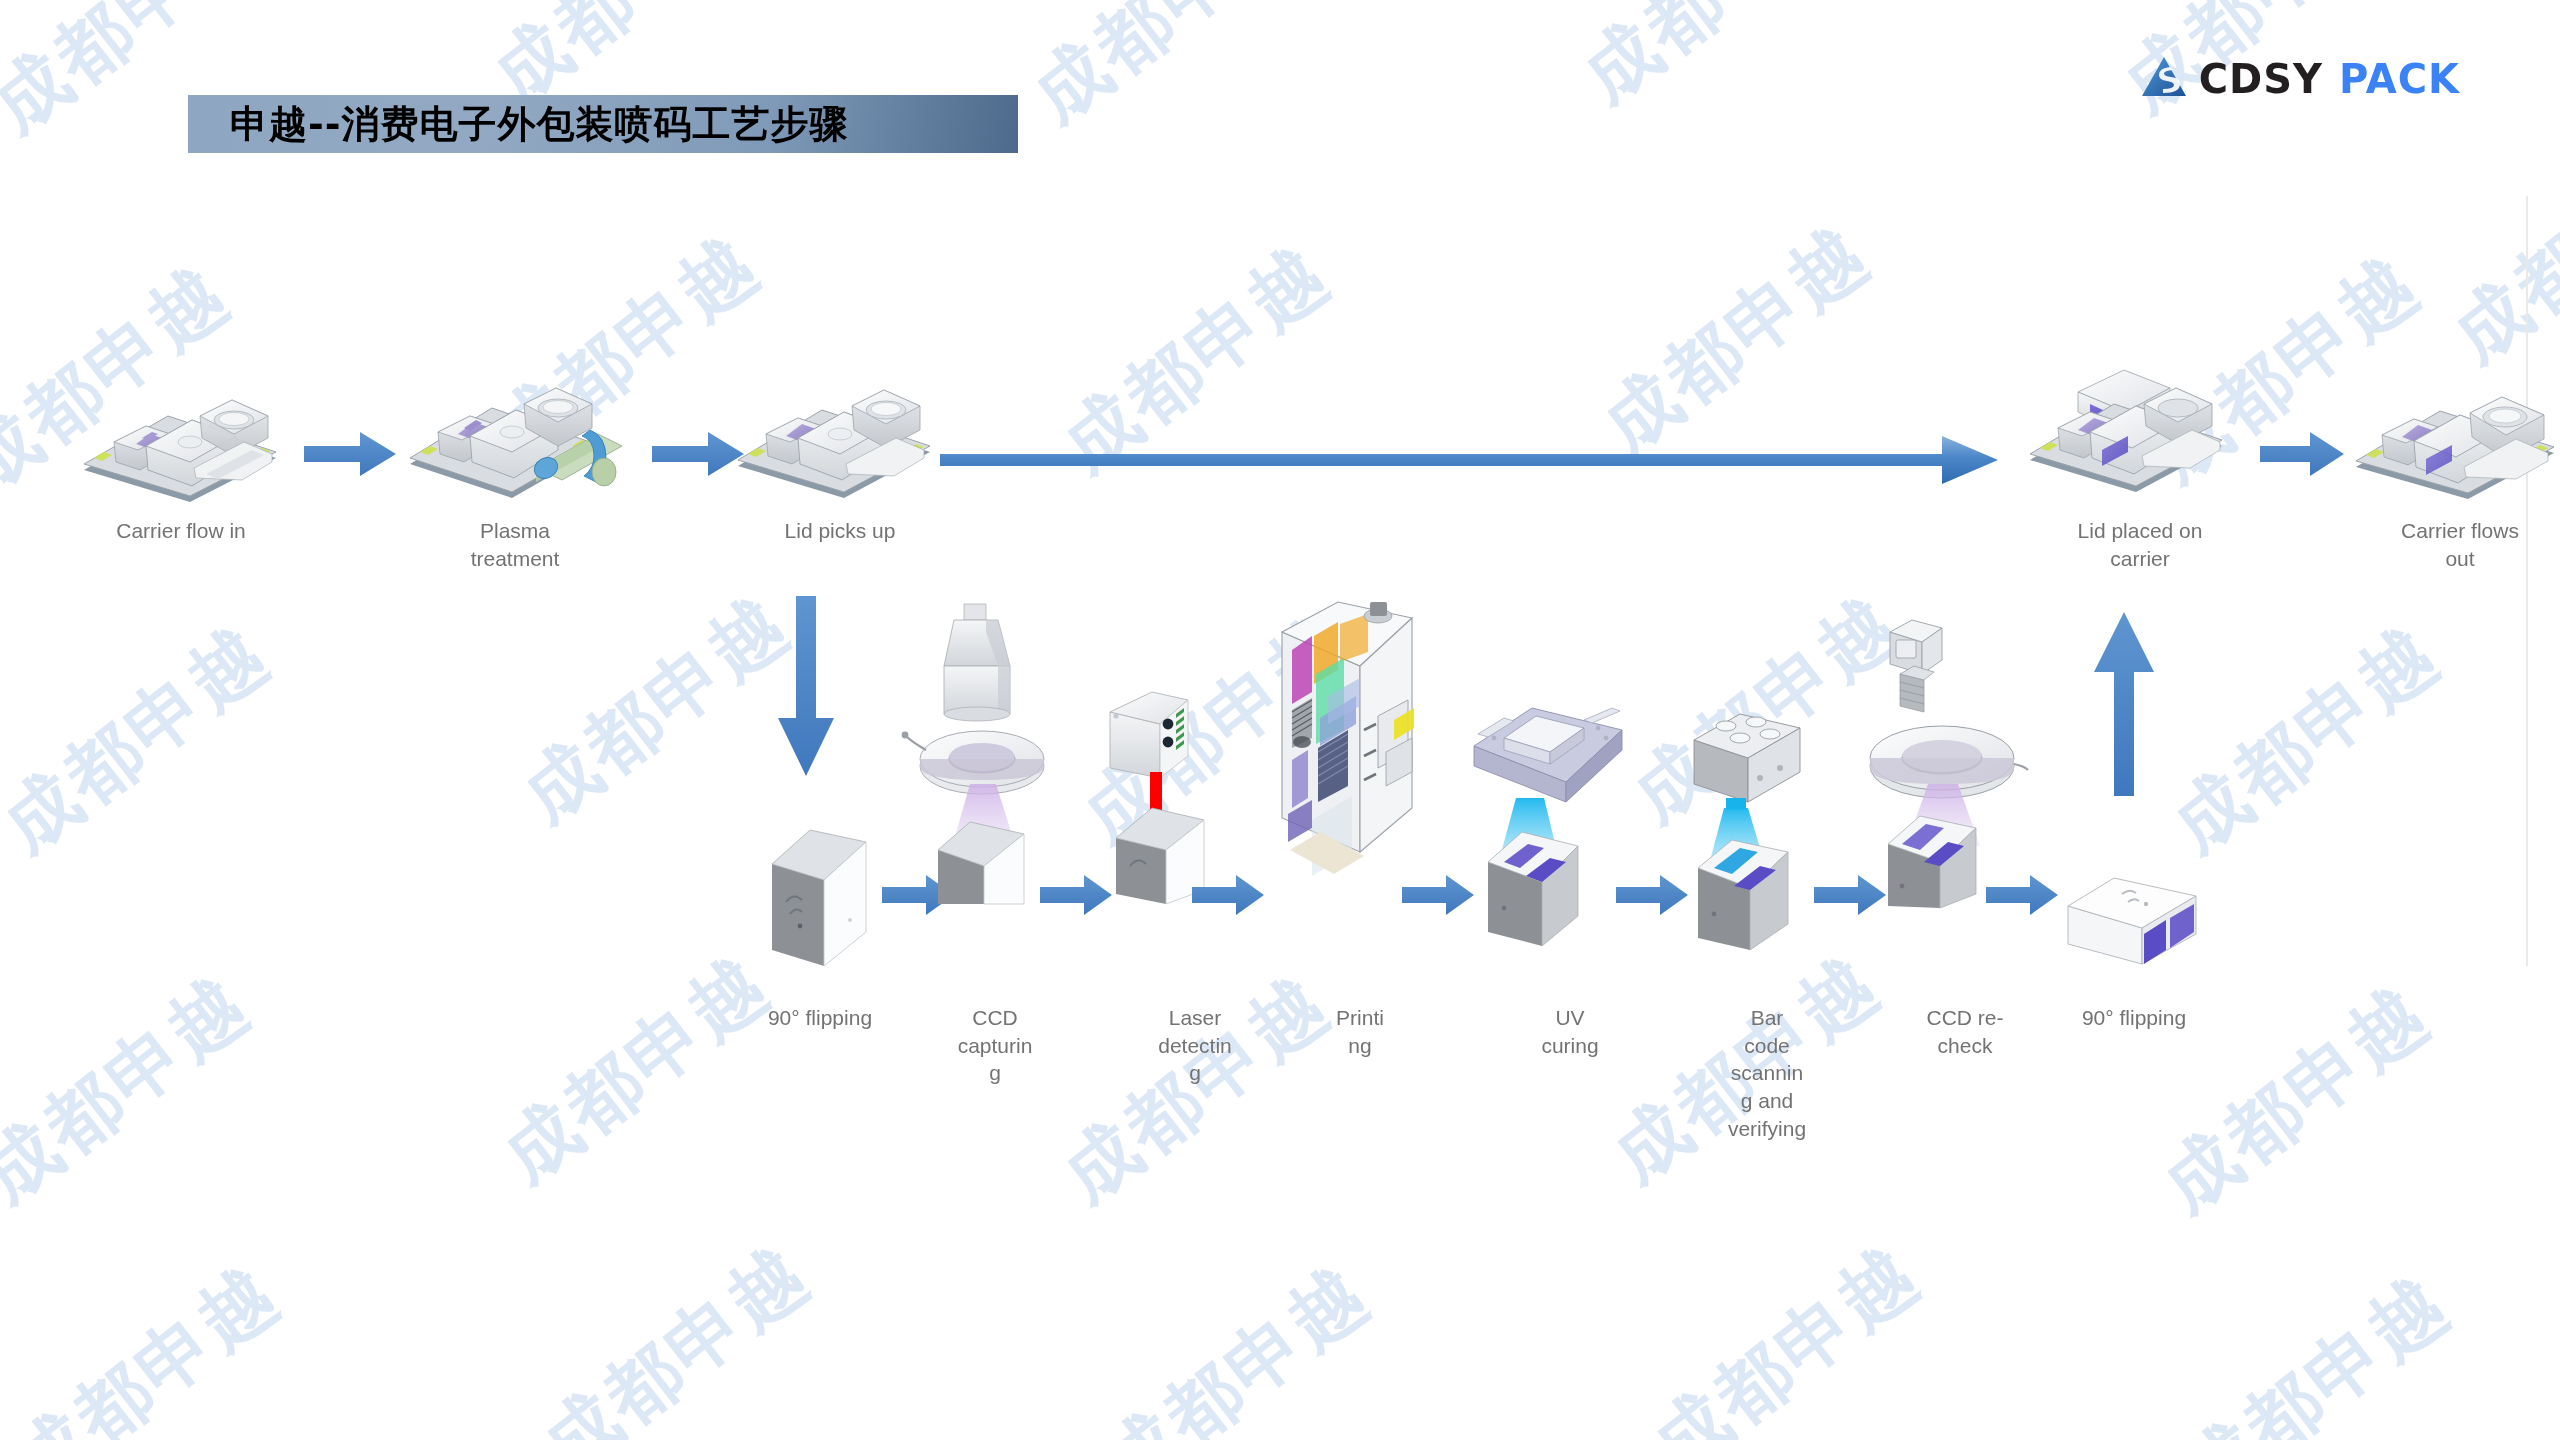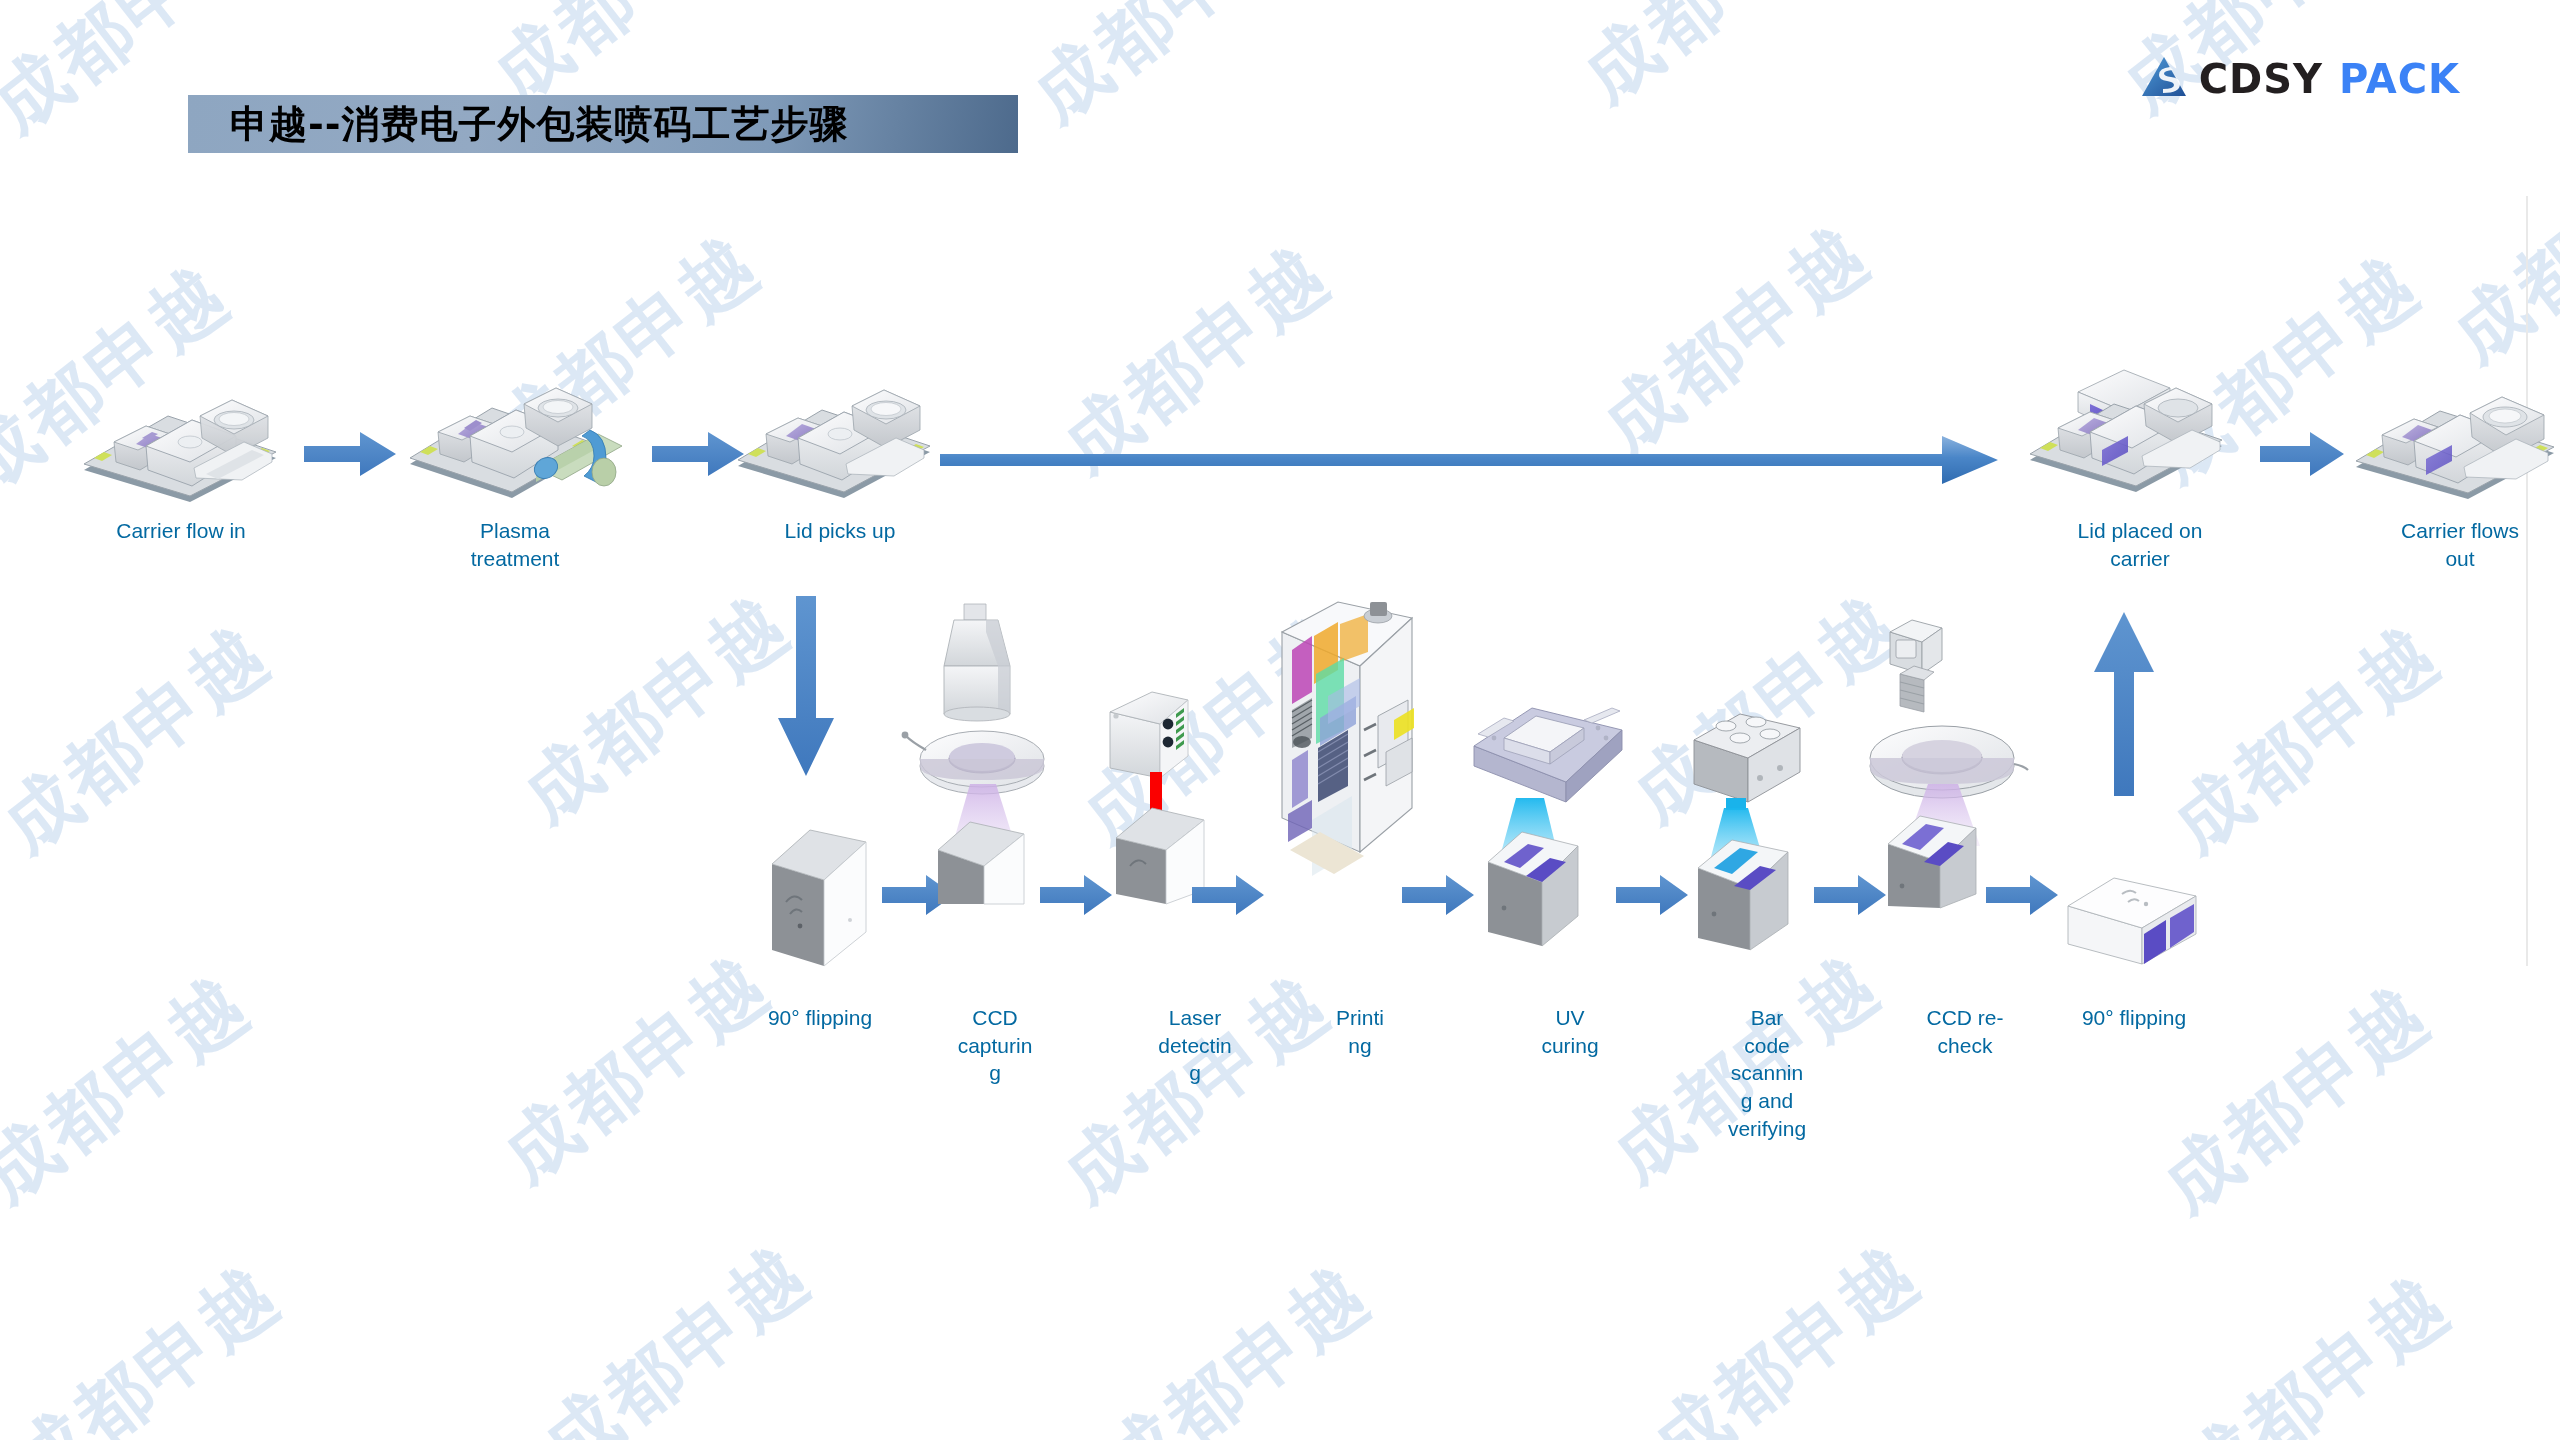--- a/index.html
+++ b/index.html
@@ -65,21 +65,21 @@
   #page-edge {
     position: absolute; right: 32px; top: 196px;
     width: 2px; height: 770px; background: #e9e9e9; z-index: 1;
   }
 
   
   .node { position: absolute; z-index: 3; }
   .lbl {
     position: absolute; z-index: 4;
     font-family: "Liberation Sans", sans-serif;
-    font-size: 21px; color: #0369a1;
+    font-size: 21px; color: #737373;
     text-align: center; line-height: 1.32;
     white-space: pre-line;
   }
   .arrow { position: absolute; z-index: 3; }
 
   svg { display: block; overflow: visible; }
 </style>
 </head>
 <body>
 

